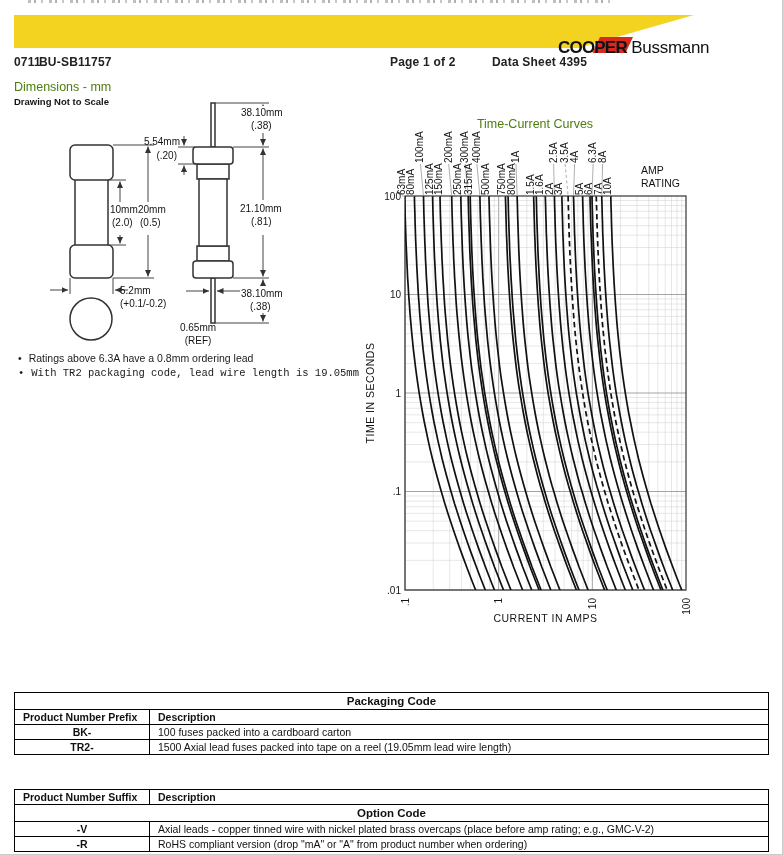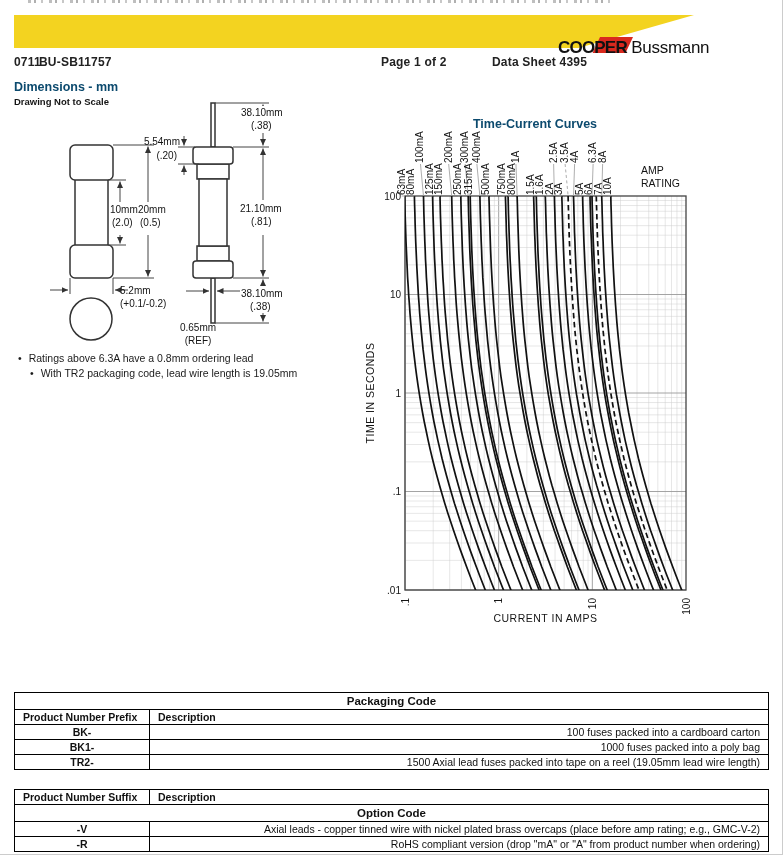--- a/index.html
+++ b/index.html
@@ -9,53 +9,53 @@
   .abs{position:absolute;}
   
   #remnant{left:28px;top:0;width:585px;height:3px;opacity:.55;
     background:repeating-linear-gradient(90deg,#8a8a8a 0 3px,transparent 3px 6px,#6f6f6f 6px 8px,transparent 8px 13px,#9a9a9a 13px 15px,transparent 15px 21px);}
   
   #band{left:14px;top:15px;width:680px;height:33px;clip-path:polygon(0 0,100% 0,83% 100%,0 100%);}
   #flag{left:600px;top:37px;width:33px;height:16px;transform:skewX(-25deg);transform-origin:top left;}
   #brand{left:558px;top:38px;font-size:17px;white-space:nowrap;letter-spacing:-.3px;}
   #brand b{font-weight:bold;letter-spacing:-.8px;}
   .meta{top:55px;font-size:12px;font-weight:bold;color:#222;letter-spacing:.2px;}
-  .h1{font-weight:bold;font-size:12.5px;color:#0c4a6e;}
+  .h1{font-weight:normal;font-size:12.5px;color:#4d7c0f;}
   .h2{font-weight:bold;font-size:9.5px;color:#151515;}
   .note{font-size:10.5px;color:#1a1a1a;}
   .note::before{content:"•";margin-right:7px;}
   
   svg text{font-family:"Liberation Sans",sans-serif;fill:#141414;}
   #dims .ln{stroke:#444;stroke-width:1;fill:none;}
   #dims .fuse{stroke:#333;stroke-width:1.5;fill:#fff;}
   #dims text{font-size:10px;}
   
   table.tbl{position:absolute;left:14px;width:755px;border-collapse:collapse;table-layout:fixed;}
   table.tbl,.tbl th,.tbl td{border:1px solid #000000;}
   .tbl{border:1.5px solid #222;}
   .tbl .title{font-weight:bold;font-size:11.5px;text-align:center;padding:2px 0;}
   .tbl th{font-size:10.5px;text-align:left;padding:1px 8px;}
-  .tbl td{font-size:10.5px;padding:1px 8px;height:12px;text-align:right;}
+  .tbl td{font-size:10.5px;padding:1px 8px;height:12px;}
   .tbl td.c1{text-align:center;font-weight:bold;}
   .tbl col.first{width:135px;}
 </style>
 </head>
 <body>
 
 <div id="page">
 
   <div id="remnant" class="abs"></div>
 
   <div id="band" class="abs" style="background: rgb(243, 211, 32);"></div>
   <div id="flag" class="abs" style="background: rgb(217, 41, 30);"></div>
   <div id="brand" class="abs"><b>COOPER</b> <span>Bussmann</span></div>
 
   <div class="abs meta" style="left:14px;">0711</div>
   <div class="abs meta" style="left:39px;">BU-SB11757</div>
-  <div class="abs meta" style="left:381px;">Page 1 of 2</div>
+  <div class="abs meta" style="left:390px;">Page 1 of 2</div>
   <div class="abs meta" style="left:492px;">Data Sheet 4395</div>
 
   <div class="abs h1" style="left:14px;top:80px;">Dimensions - mm</div>
   <div class="abs h2" style="left:14px;top:96px;">Drawing Not to Scale</div>
   <div class="abs h1" style="left:325px;top:81px;width:420px;text-align:center;margin-top:36px;">Time-Current Curves</div>
 
   <svg id="dims" class="abs" style="left:14px;top:95px;" width="320" height="260" viewBox="0 0 320 260">
     <defs>
       <marker id="ar" markerUnits="userSpaceOnUse" markerWidth="8" markerHeight="8" refX="6.5" refY="3" orient="auto">
         <path d="M0,0 L6.5,3 L0,6 z" fill="#333"></path>
@@ -122,21 +122,21 @@
       <text x="236" y="215">(.38)</text>
 
       <line class="ln" x1="172" y1="196" x2="195" y2="196" marker-end="url(#ar)"></line>
       <line class="ln" x1="226" y1="196" x2="203" y2="196" marker-end="url(#ar)"></line>
       <text x="184" y="236" text-anchor="middle">0.65mm</text>
       <text x="184" y="249" text-anchor="middle">(REF)</text>
     </g>
   </svg>
 
   <div class="abs note" style="left:18px;top:352px;">Ratings above 6.3A have a 0.8mm ordering lead</div>
-  <div class="abs note" style="left:30px;top:367px;">With TR2 packaging code, lead wire length is 19.05mm</div>
+  <div class="abs note" style="left:18px;top:367px;font-family:Liberation Mono, monospace;">With TR2 packaging code, lead wire length is 19.05mm</div>
 
   <svg id="tcc" class="abs" style="left:360px;top:95px;" width="420" height="545" viewBox="0 0 420 545">
       <clipPath id="pc">
         <rect x="45" y="101" width="281" height="394"></rect>
       </clipPath>
       <line x1="45" y1="101" x2="45" y2="495" stroke="#9a9a9a" stroke-width="0.9"></line>
       <line x1="73.19647626052625" y1="101" x2="73.19647626052625" y2="495" stroke="#cfcfcf" stroke-width="0.5"></line>
       <line x1="89.69035752540839" y1="101" x2="89.69035752540839" y2="495" stroke="#cfcfcf" stroke-width="0.5"></line>
       <line x1="101.39295252105248" y1="101" x2="101.39295252105248" y2="495" stroke="#cfcfcf" stroke-width="0.5"></line>
       <line x1="110.47019040614043" y1="101" x2="110.47019040614043" y2="495" stroke="#cfcfcf" stroke-width="0.5"></line>
@@ -306,24 +306,20 @@
         </tr>
     <tr>
       <th>Product Number Prefix</th>
       <th>Description</th>
     </tr>
     <tr>
       <td class="c1">BK-</td>
       <td>100 fuses packed into a cardboard carton</td>
     </tr>
     <tr>
-      <td class="c1">BK1-</td>
-      <td>1000 fuses packed into a poly bag</td>
-    </tr>
-    <tr>
       <td class="c1">TR2-</td>
       <td>1500 Axial lead fuses packed into tape on a reel (19.05mm lead wire length)</td>
     </tr>
   </tbody>
     </table>
 
   <table class="tbl" style="top:789px;">
     <colgroup>
         <col class="first">
         <col>

